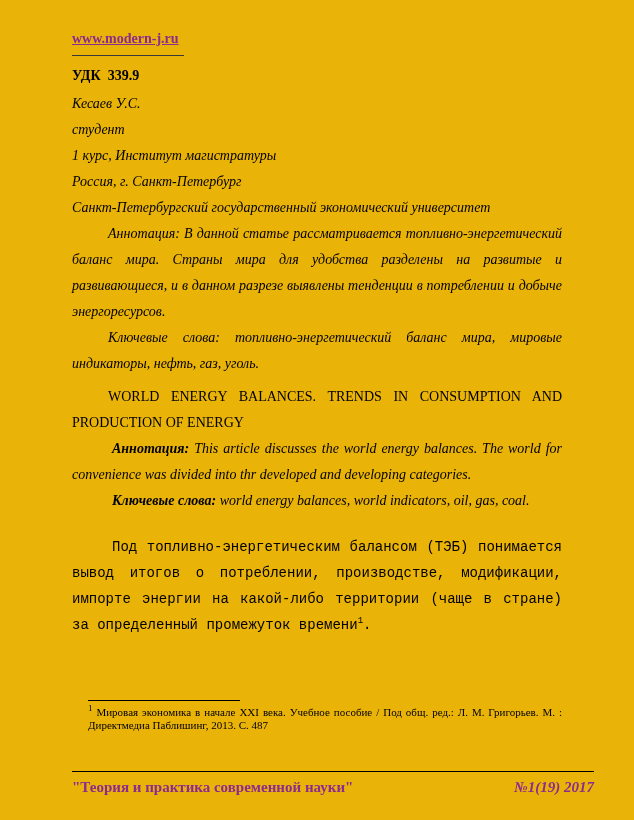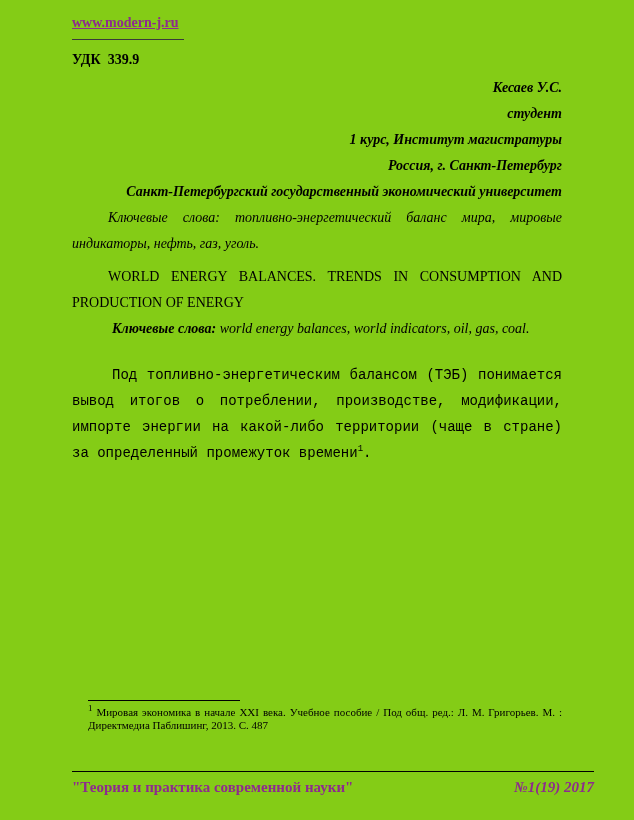--- a/index.html
+++ b/index.html
@@ -1,22 +1,22 @@
 <!DOCTYPE html>
 <html><head>
 <meta charset="utf-8">
 <style>
   html, body { margin: 0; padding: 0; background: #ffffff; }
   .page {
     position: relative;
     width: 634px;
     height: 820px;
-    background: #84cc16;
+    background: #eab308;
     box-sizing: border-box;
-    padding: 14px 72px 0 72px;
+    padding: 30px 72px 0 72px;
     font-family: "Liberation Serif", serif;
     font-size: 14px;
     color: #000000;
     overflow: hidden;
   }
   p, h1, h2 { margin: 0; font-size: 14px; }
 
   .site-link {
     display: inline-block;
     font-weight: 700;
@@ -31,22 +31,21 @@
     border-bottom: 1px solid #3a3a3a;
     margin-bottom: 7px;
   }
   .udk {
     font-weight: 700;
     line-height: 26px;
     margin-bottom: 2px;
     white-space: pre;
   }
   .author-block {
-    text-align: right;
-    font-weight: 700;
+    font-weight: 400;
     font-style: italic;
     line-height: 26px;
   }
   .title-ru {
     font-weight: 700;
     text-align: justify;
     text-indent: 36px;
     line-height: 26px;
   }
   .annot-ru, .keys-ru {
@@ -123,25 +122,27 @@
 
   <div class="author-block">
     <div>Кесаев У.С.</div>
     <div>студент</div>
     <div>1 курс, Институт магистратуры</div>
     <div>Россия, г. Санкт-Петербург</div>
     <div>Санкт-Петербургский государственный экономический университет</div>
   </div>
 
 
+  <p class="annot-ru">Аннотация: В данной статье рассматривается топливно-энергетический баланс мира. Страны мира для удобства разделены на развитые и развивающиеся, и в данном разрезе выявлены тенденции в потреблении и добыче энергоресурсов.</p>
 
   <p class="keys-ru">Ключевые слова:  топливно-энергетический баланс мира, мировые индикаторы, нефть, газ, уголь.</p>
 
   <h2 class="title-en">WORLD ENERGY BALANCES. TRENDS IN CONSUMPTION AND PRODUCTION OF ENERGY</h2>
 
+  <p class="annot-en"><span class="lbl">Аннотация:</span><span class="txt"> This article discusses the world energy balances.  The world for convenience was divided into thr developed and developing categories.</span></p>
 
   <p class="keys-en"><span class="lbl">Ключевые слова:</span><span class="txt"> world energy balances, world indicators, oil, gas, coal.</span></p>
 
   <p class="body-para"><span>Под топливно-энергетическим балансом (ТЭБ) понимается вывод итогов о потреблении, производстве, модификации, импорте энергии на какой-либо территории (чаще в стране) за определенный промежуток времени</span><sup class="fn-ref">1</sup><span>.</span></p>
 
   <div class="footnote">
     <div class="footnote-rule"></div>
     <p class="footnote-text"><sup class="fn-mark">1</sup><span> Мировая экономика в начале XXI века. Учебное пособие / Под общ. ред.: Л. М. Григорьев. М. : Директмедиа Паблишинг, 2013. С. 487</span></p>
   </div>
 

